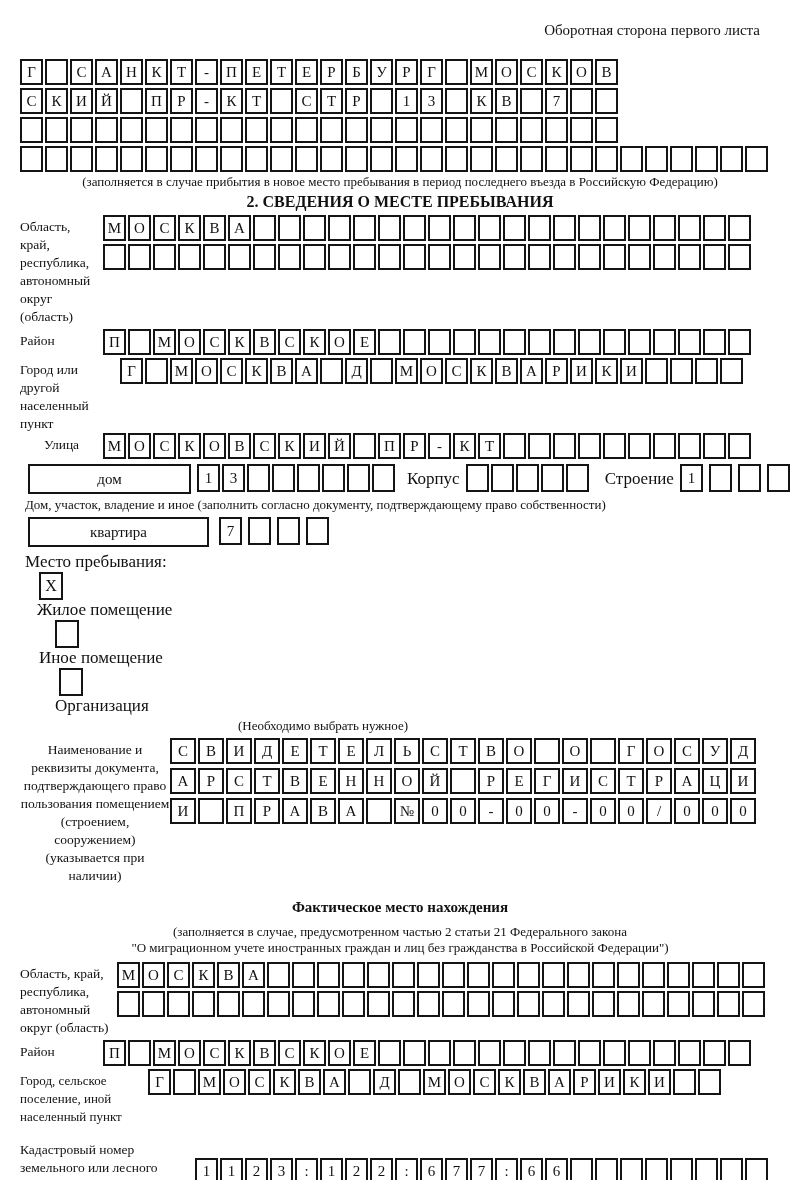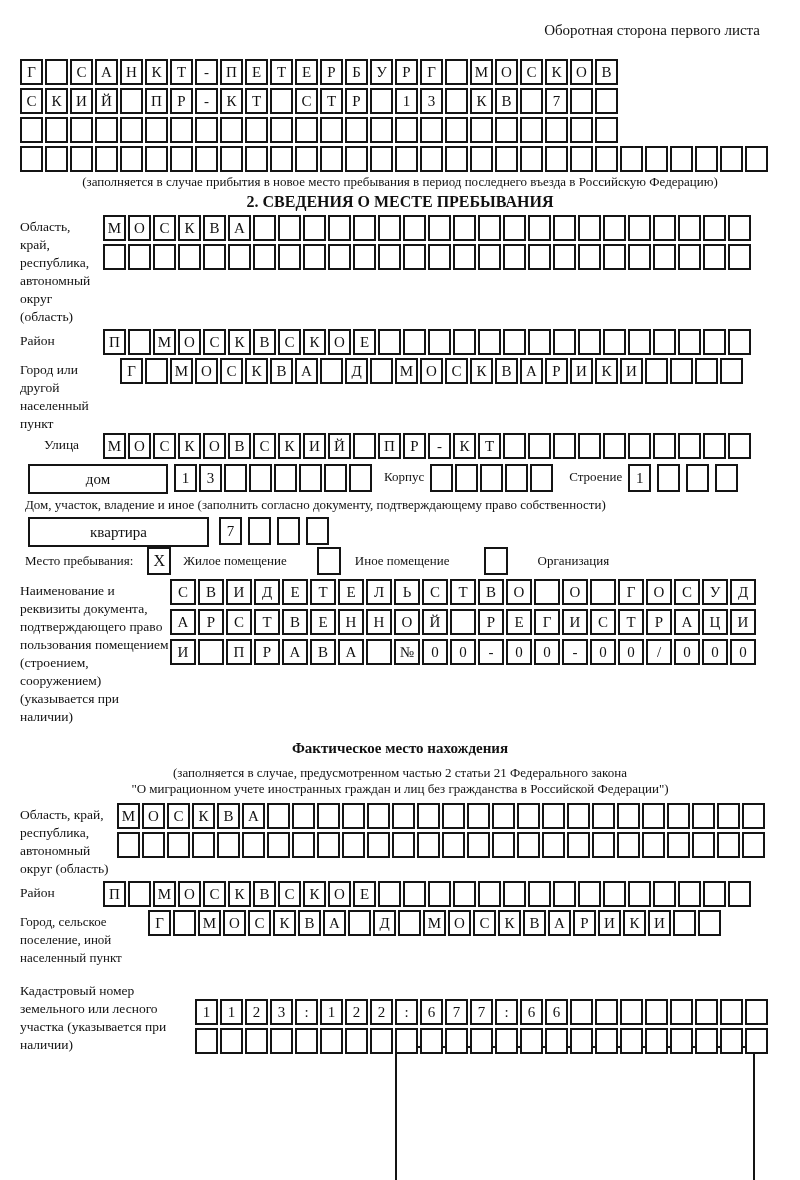--- a/index.html
+++ b/index.html
@@ -30,21 +30,21 @@
 
   .sec-title { text-align:center; font-weight:bold; font-size:16px; }
   .caption { font-size:13px; }
   .caption.center { text-align:center; }
 
   .widebox {
     border:2px solid #141414; height:30px;
     display:inline-flex; align-items:center; justify-content:center;
     font-size:15px; flex:none; background:#fff;
   }
-  .inline-label { font-size:13px; padding-top:5px; }
+  .inline-label { font-size:17px; padding-top:5px; }
 
   .checkbox {
     flex:none; width:24px; height:28px; border:2px solid #141414;
     display:inline-flex; align-items:center; justify-content:center;
     font-size:16px; background:#fff;
   }
 
   .stamp-box {
     width:360px; height:177px; border:2px solid #141414; background:#fff;
   }
@@ -325,21 +325,21 @@
         <span class="cell"></span>
         <span class="cell"></span>
         <span class="cell"></span>
         <span class="cell"></span>
         <span class="cell"></span>
         <span class="cell"></span>
       </div>
   </div>
 
   <div style="display:flex; align-items:flex-start; gap:6px; margin-top:5px;">
-    <div class="widebox" style="width:140px; margin-left:8px;">дом</div>
+    <div class="widebox" style="width:163px; margin-left:8px;">дом</div>
     <div class="cells tall">
         <span class="cell">1</span>
         <span class="cell">3</span>
         <span class="cell"></span>
         <span class="cell"></span>
         <span class="cell"></span>
         <span class="cell"></span>
         <span class="cell"></span>
         <span class="cell"></span>
       </div>
@@ -364,31 +364,32 @@
   <div style="display:flex; align-items:flex-start; gap:10px; margin-top:4px;">
     <div class="widebox" style="width:181px; margin-left:8px;">квартира</div>
     <div class="cells tall" style="gap:6px;">
         <span class="cell">7</span>
         <span class="cell"></span>
         <span class="cell"></span>
         <span class="cell"></span>
       </div>
   </div>
 
-  <div style="display:flex; align-items:center; padding-left:5px;">
+  <div style="display:flex; margin-top:5px; padding-left:5px;flex-direction:column;">
     <span class="inline-label" style="padding-top:0;">Место пребывания:</span>
     <span class="checkbox" style="margin-left:14px;">X</span>
     <span class="inline-label" style="padding-top:0; margin-left:12px;">Жилое помещение</span>
     <span class="checkbox" style="margin-left:30px;"></span>
     <span class="inline-label" style="padding-top:0; margin-left:14px;">Иное помещение</span>
     <span class="checkbox" style="margin-left:34px;"></span>
     <span class="inline-label" style="padding-top:0; margin-left:30px;">Организация</span>
   </div>
-
-  <div class="frow" style="margin-top:4px;">
+  <div class="caption" style="margin-top:2px; padding-left:218px;">(Необходимо выбрать нужное)</div>
+
+  <div class="frow" style="margin-top:4px;text-align:center;">
     <div class="flabel" style="width:150px;">Наименование и реквизиты документа, подтверждающего право пользования помещением (строением, сооружением) (указывается при наличии)</div>
     <div class="rows" style="gap:4px;">
       <div class="cells doc-cells">
           <span class="cell">С</span>
           <span class="cell">В</span>
           <span class="cell">И</span>
           <span class="cell">Д</span>
           <span class="cell">Е</span>
           <span class="cell">Т</span>
           <span class="cell">Е</span>

